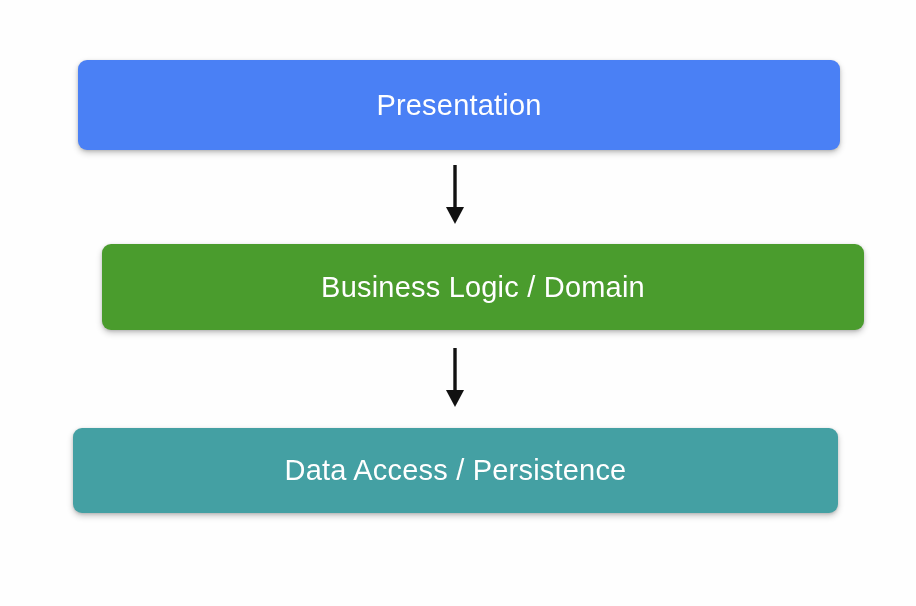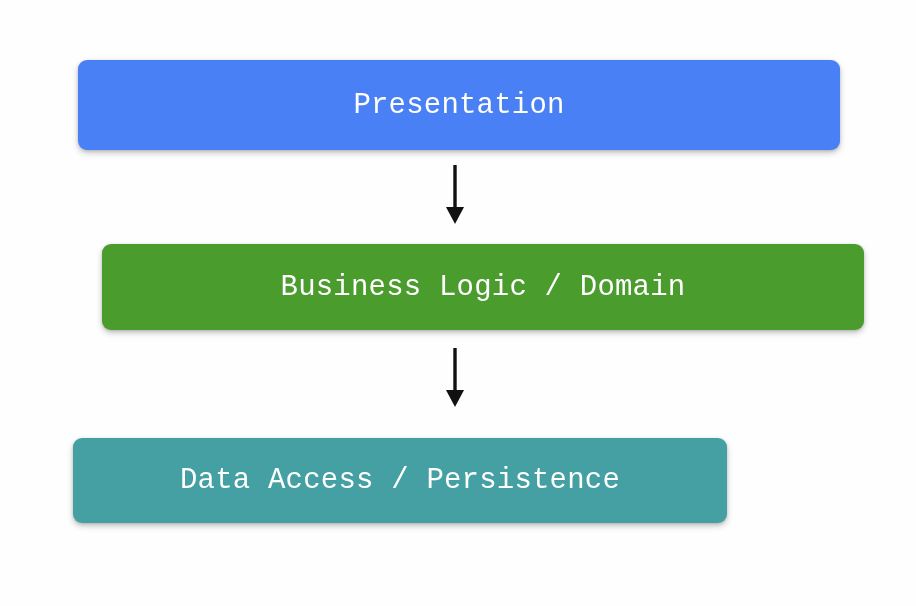--- a/index.html
+++ b/index.html
@@ -33,44 +33,43 @@
                 0 1px 3px rgba(0, 0, 0, 0.14);
   }
 
   .layer-label {
     color: #ffffff;
     font-size: 29px;
     font-weight: 300;
     letter-spacing: 0.2px;
     line-height: 1;
     white-space: nowrap;
-    font-family: Liberation Mono, monospace;
+    font-family: Liberation Sans, sans-serif;
     text-shadow: 0 0 1px rgba(0,0,0,0.05);
   }
 
   
   #box-presentation {
     left: 78px;
     top: 60px;
     width: 762px;
     height: 90px;
   }
   #box-business-logic {
     left: 78px;
     top: 244px;
     width: 762px;
     height: 86px;
     margin-left: 24px;
   }
   #box-data-access {
     left: 73px;
     top: 428px;
-    width: 654px;
+    width: 765px;
     height: 85px;
-    margin-top: 10px;
   }
 
   
   .arrow-connector {
     position: absolute;
     left: 0;
     top: 0;
     width: 916px;
     height: 606px;
     pointer-events: none;

